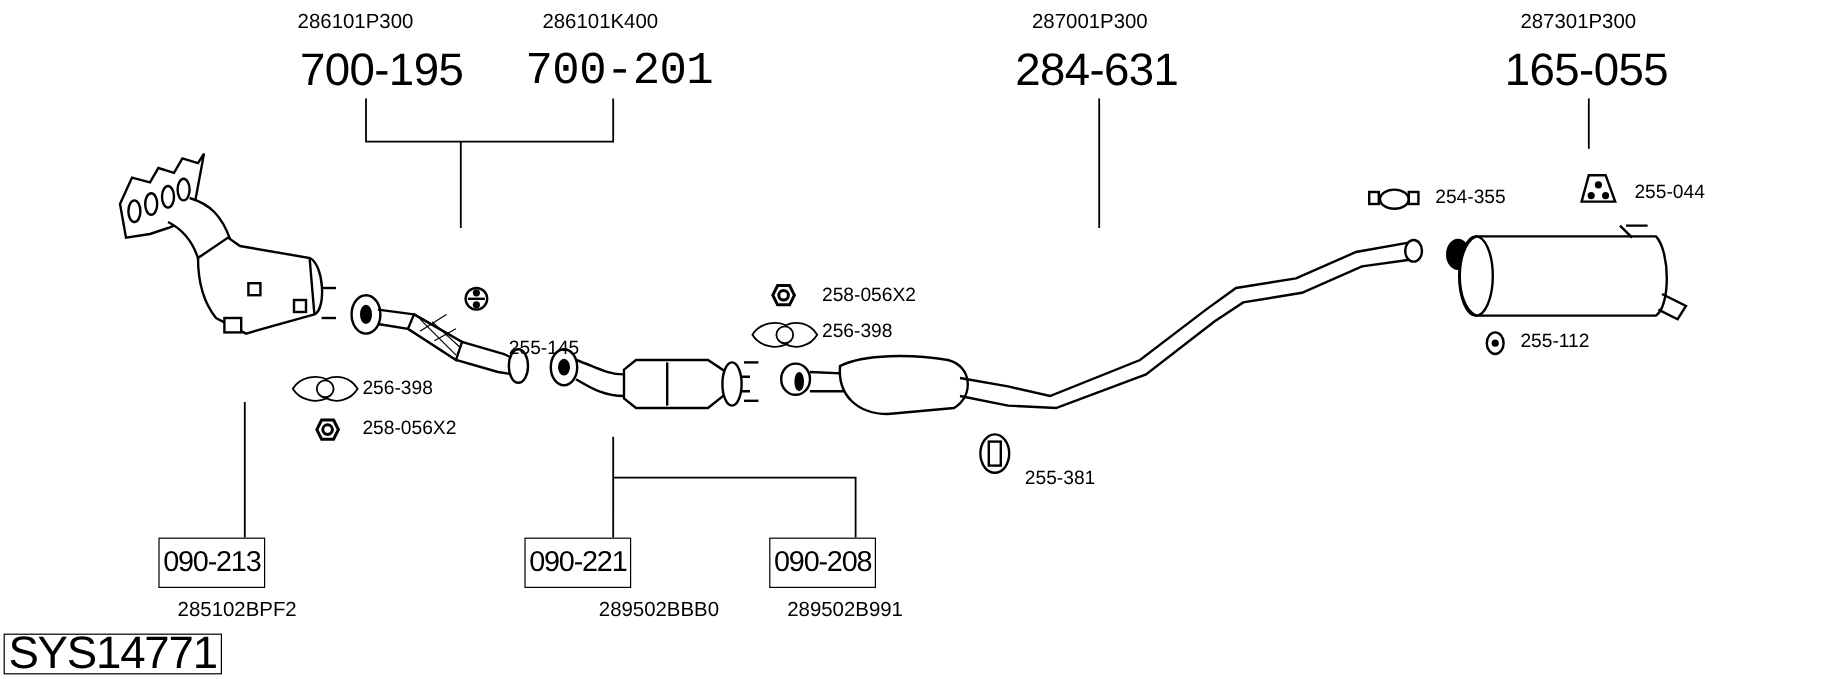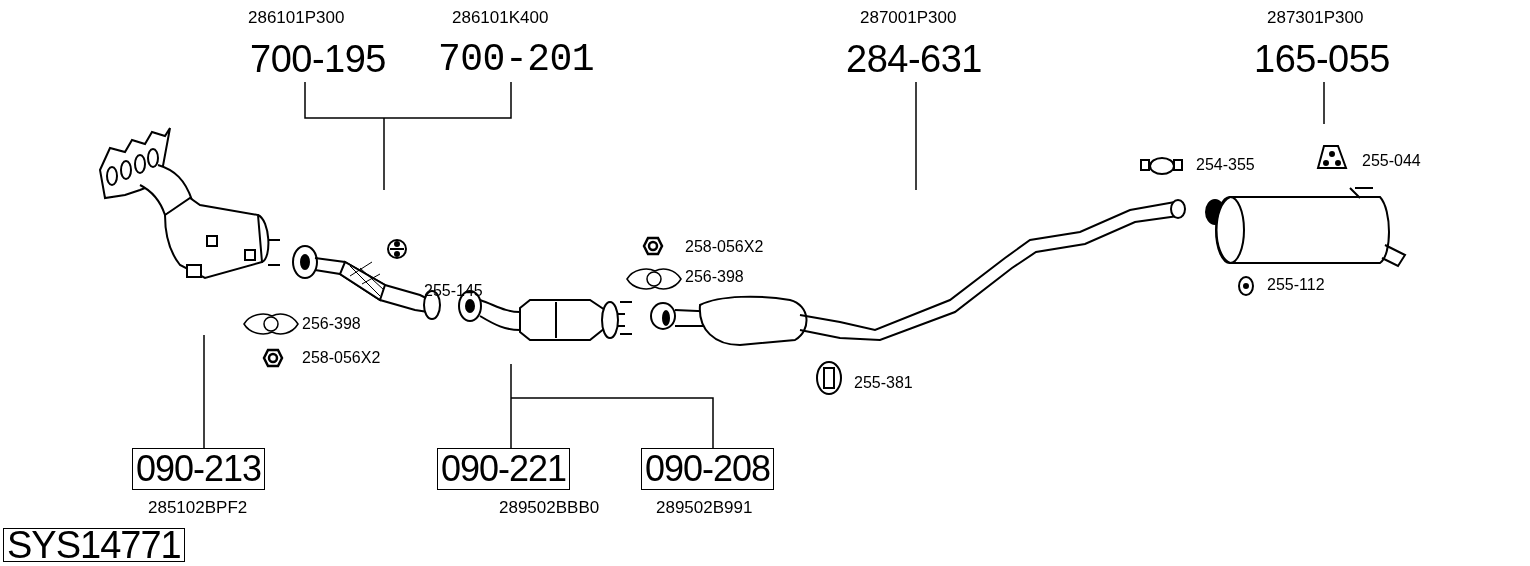--- a/index.html
+++ b/index.html
@@ -1,21 +1,21 @@
 <!DOCTYPE html>
 <html><head>
 <meta charset="utf-8">
 <style>
   html, body { margin:0; padding:0; background:#ffffff; }
   body { width:1530px; height:566px; position:relative; overflow:hidden; font-family:"Liberation Sans", sans-serif; color:#000; }
   .abs { position:absolute; white-space:nowrap; }
   .oem { font-size:17px; }
   .big { font-size:38px; letter-spacing:-0.5px; }
   .acc { font-size:16px; }
-  .boxed { border:1.5px solid #000; font-size:36px; padding:0 3px; line-height:40px; letter-spacing:-1px; }
+  .boxed { border:1.5px solid #000; font-size:24px; padding:0 3px; line-height:40px; letter-spacing:-1px; }
   svg.draw { position:absolute; left:0; top:0; }
   .part { cursor:pointer; }
 </style>
 </head>
 <body>
 
 <svg class="draw" width="1530" height="566" viewBox="0 0 1530 566" fill="none" stroke="#000" stroke-width="1.5">
 
   <g>
     <polyline points="305,82 305,118 511,118 511,82"></polyline>
@@ -132,21 +132,21 @@
 <div class="abs oem" style="left:860px;top:8px;">287001P300</div>
 <div class="abs big part" style="left:846px;top:38px;">284-631</div>
 <div class="abs oem" style="left:1267px;top:8px;">287301P300</div>
 <div class="abs big part" style="left:1254px;top:38px;">165-055</div>
 
 <div class="abs acc part" style="left:424px;top:242px;margin-top:40px;">255-145</div>
 <div class="abs acc part" style="left:302px;top:315px;">256-398</div>
 <div class="abs acc part" style="left:302px;top:349px;">258-056X2</div>
 <div class="abs acc part" style="left:685px;top:238px;">258-056X2</div>
 <div class="abs acc part" style="left:685px;top:268px;">256-398</div>
-<div class="abs acc part" style="left:854px;top:374px;">255-381</div>
+<div class="abs acc part" style="left:854px;top:390px;">255-381</div>
 <div class="abs acc part" style="left:1196px;top:156px;">254-355</div>
 <div class="abs acc part" style="left:1362px;top:152px;">255-044</div>
 <div class="abs acc part" style="left:1267px;top:276px;">255-112</div>
 
 <div class="abs boxed part" style="left:132px;top:448px;">090-213</div>
 <div class="abs oem" style="left:148px;top:498px;">285102BPF2</div>
 <div class="abs boxed part" style="left:437px;top:448px;">090-221</div>
 <div class="abs oem" style="left:451px;top:498px;margin-left:48px;">289502BBB0</div>
 <div class="abs boxed part" style="left:641px;top:448px;">090-208</div>
 <div class="abs oem" style="left:656px;top:498px;">289502B991</div>

